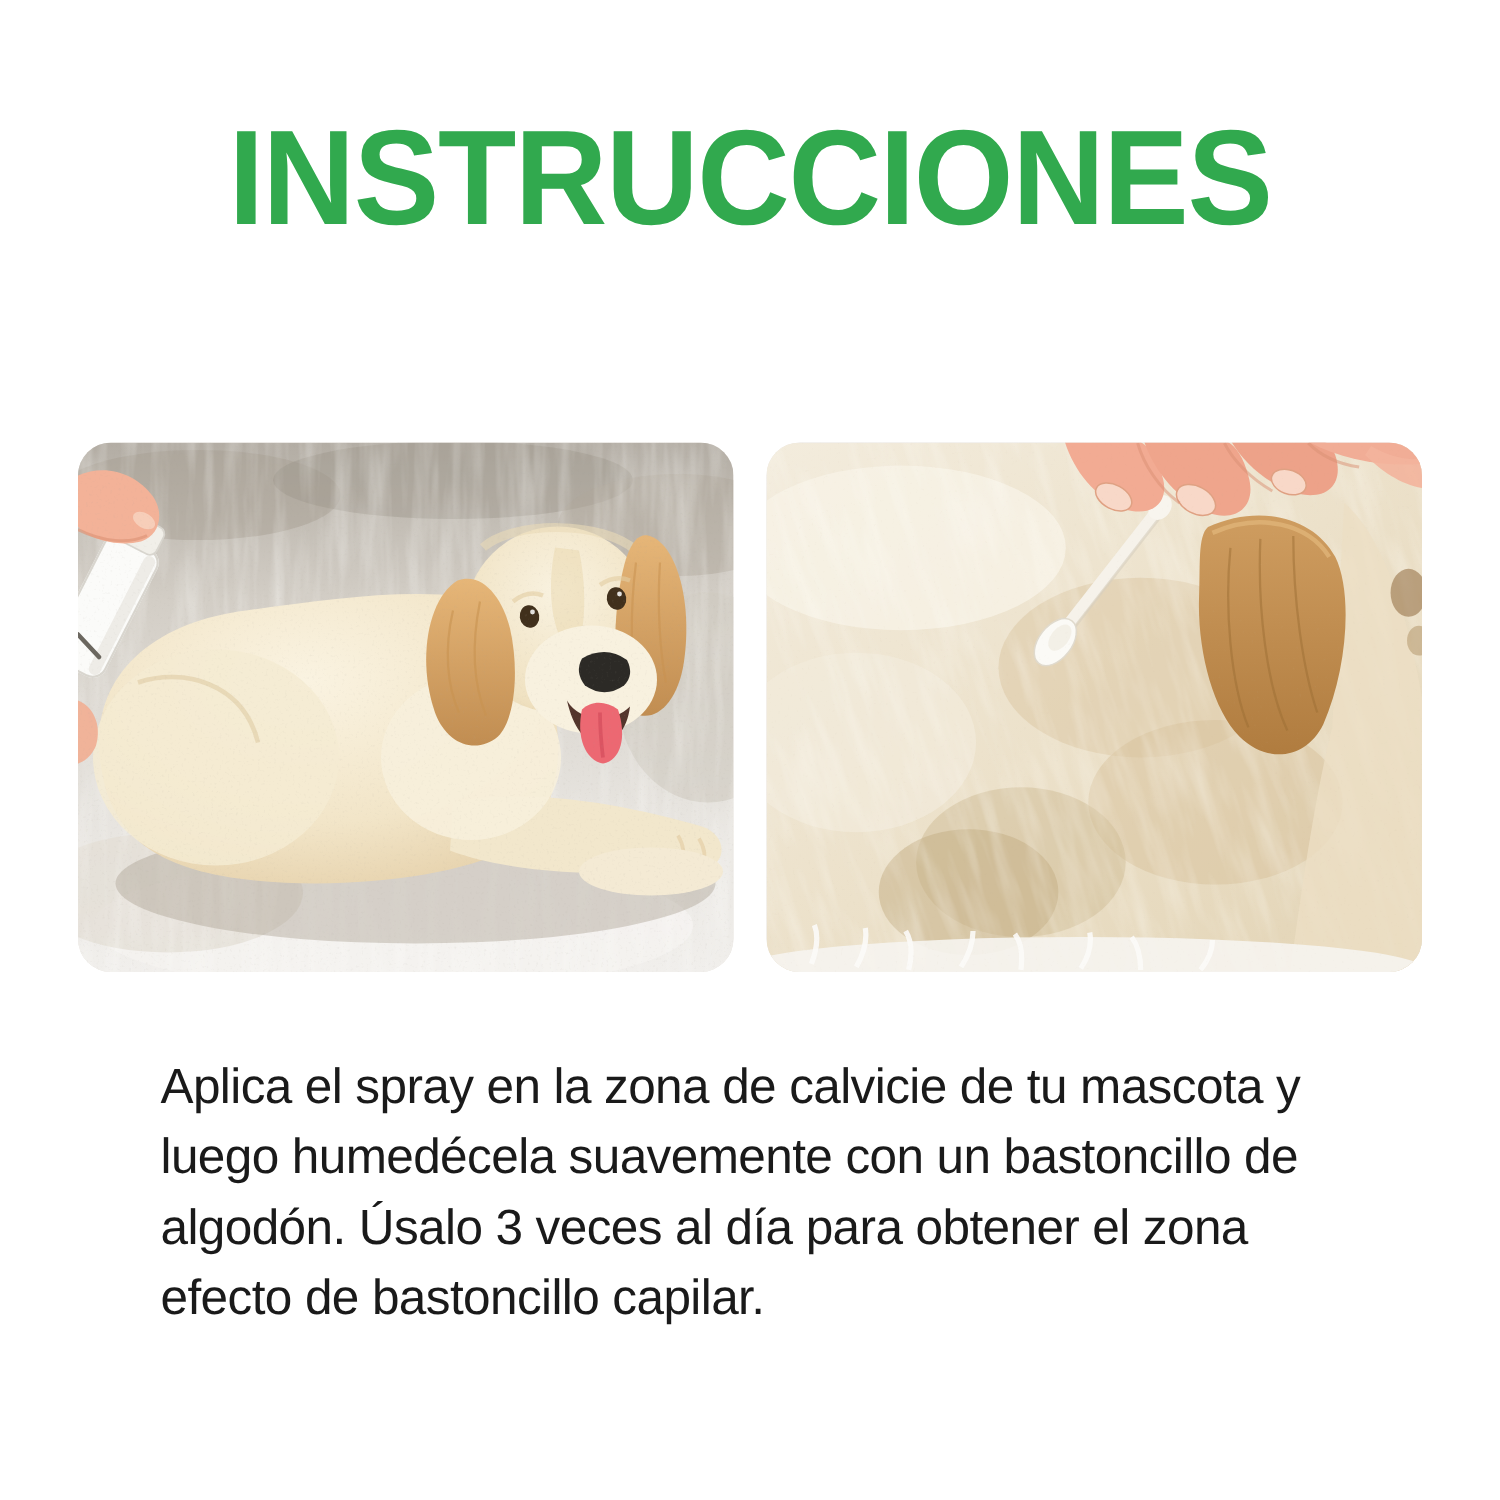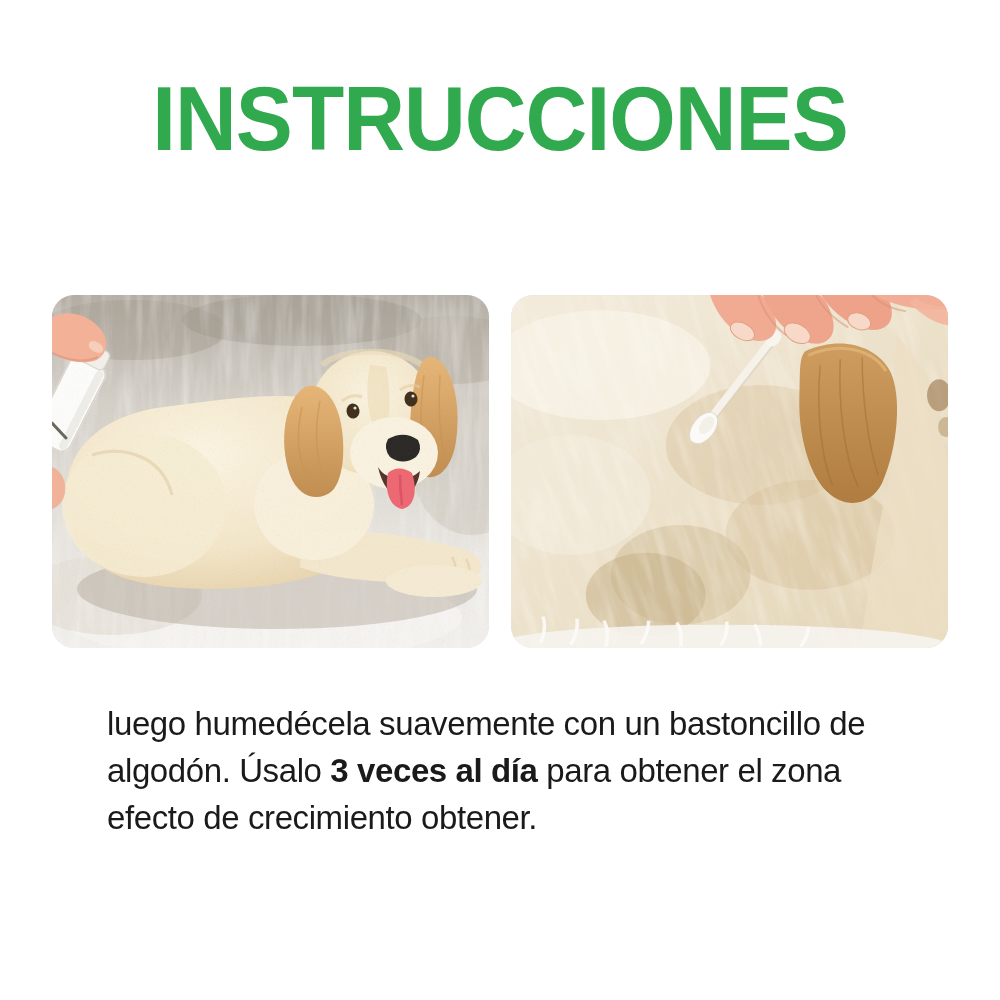--- a/index.html
+++ b/index.html
@@ -28,21 +28,21 @@
     border-radius:22px;overflow:hidden;position:relative;
     background:#e8e4de;
   }
   .photo svg{display:block;width:100%;height:100%;}
   .body-text{
     margin:52px 0 0 107px;
     font-size:33px;line-height:47px;letter-spacing:-0.4px;
     color:var(--text,#1a1a1a);
   }
   .line{display:block;white-space:pre;}
-  .line strong{font-weight:700;}
+  .line strong{font-weight:400;}
 </style>
 </head>
 <body>
 
 <div class="page">
 
   <h1 class="title">INSTRUCCIONES</h1>
 
   <div class="photos">
 
@@ -216,18 +216,19 @@
           <ellipse cx="349" cy="26" rx="12" ry="8" transform="rotate(20 349 26)" fill="#f8d8c8" stroke="#dfa183" stroke-width="1"></ellipse>
           <path d="M248,0 C252,14 262,30 276,40 M306,0 C312,12 324,24 338,32 M362,0 C370,8 382,14 396,16" stroke="#d98f74" stroke-width="2" fill="none" opacity="0.5"></path>
         </g>
 
         <rect width="438" height="353" filter="url(#Rgr)" opacity="0.45"></rect>
       </svg>
     </figure>
   </div>
 
   <p class="body-text">
+    <span class="line">Aplica el spray en la zona de calvicie de tu mascota y</span>
     <span class="line">luego humedécela suavemente con un bastoncillo de</span>
     <span class="line"><span>algodón. Úsalo </span><strong>3 veces al día</strong><span> para obtener el zona</span></span>
-    <span class="line">efecto de crecimiento obtener.</span>
+    <span class="line">efecto de bastoncillo capilar.</span>
   </p>
 
 </div>
 
 </body></html>

